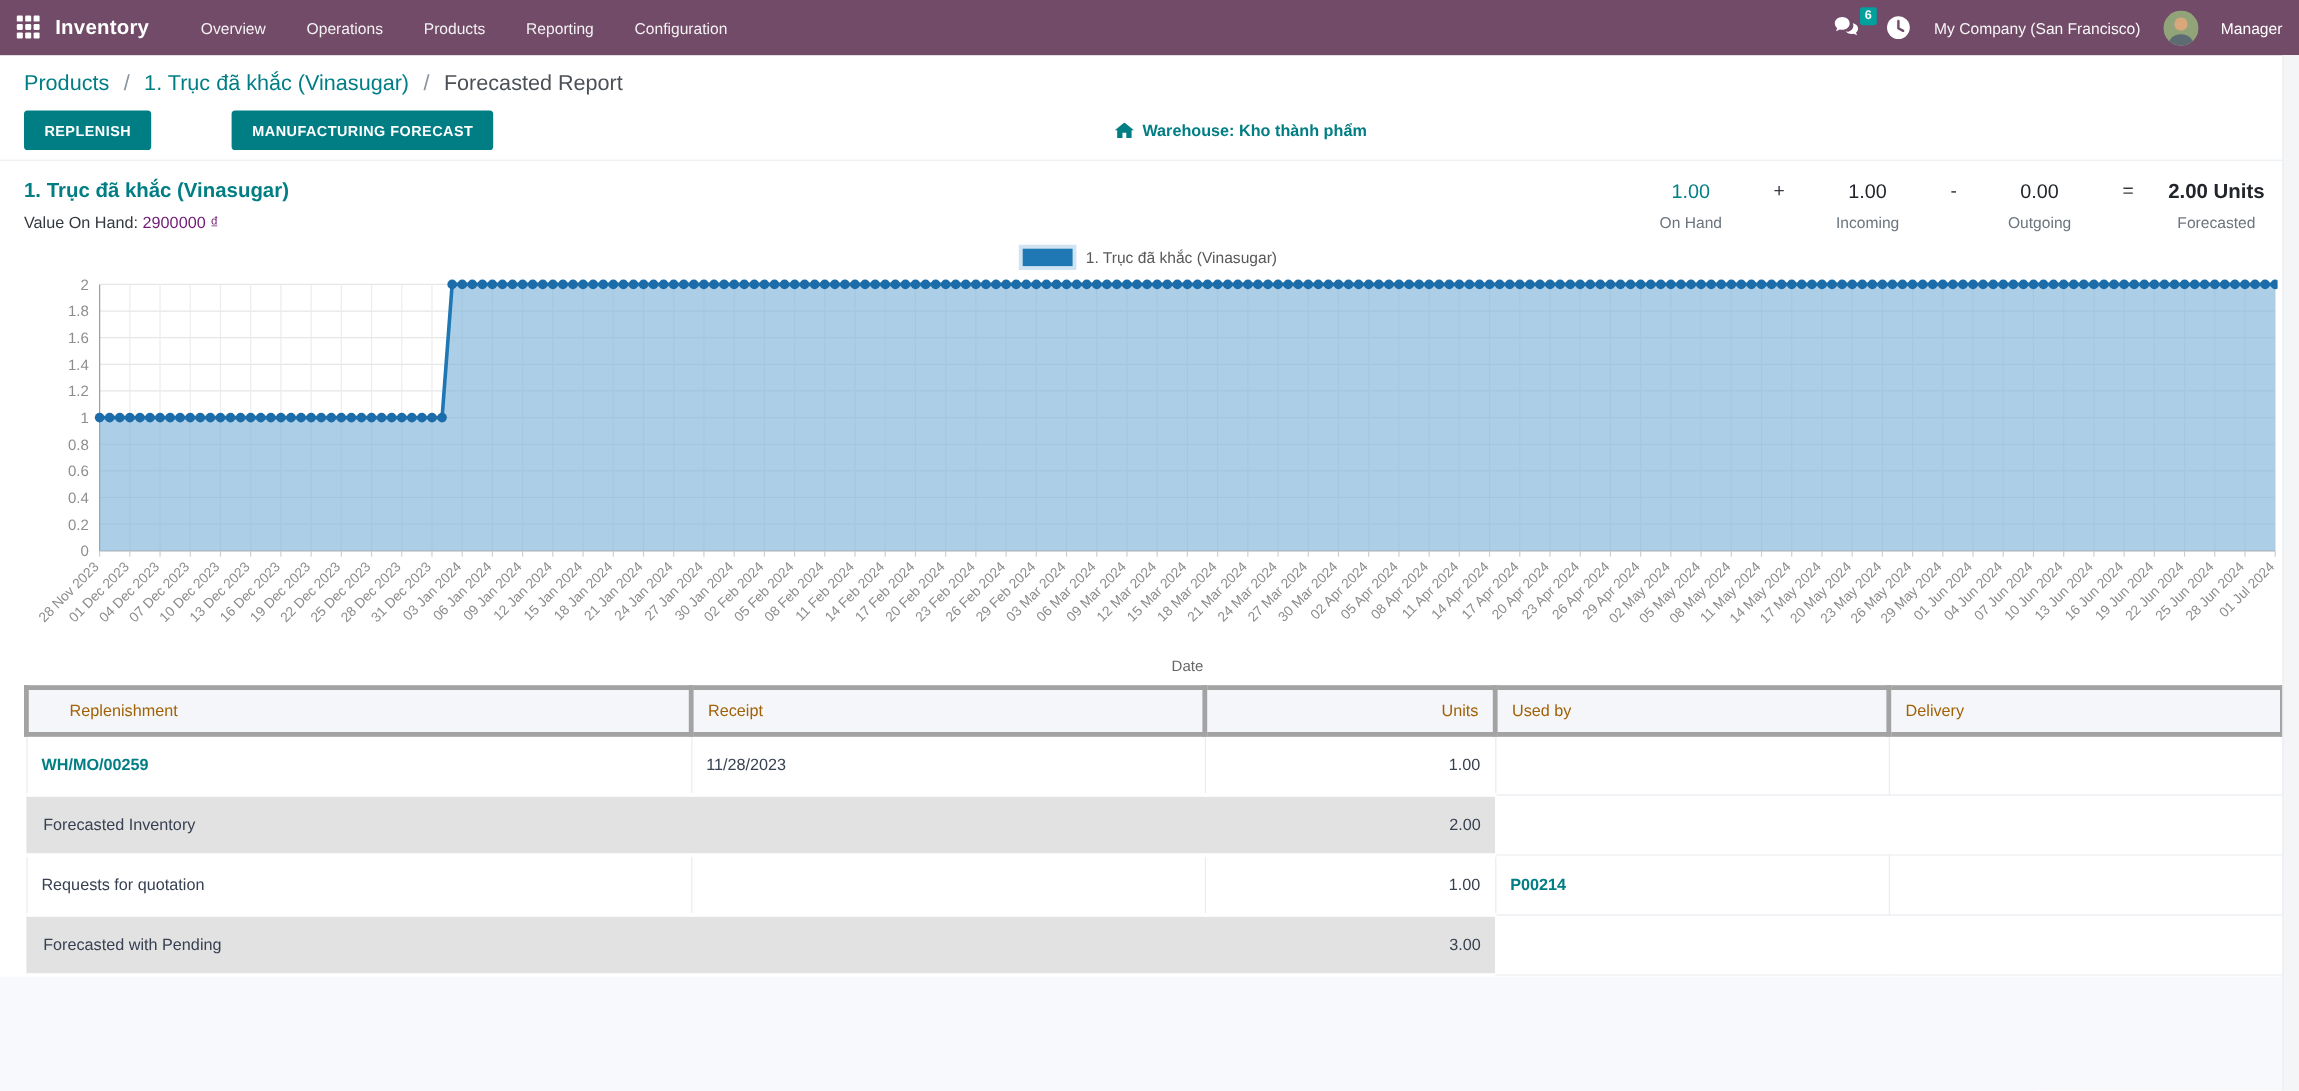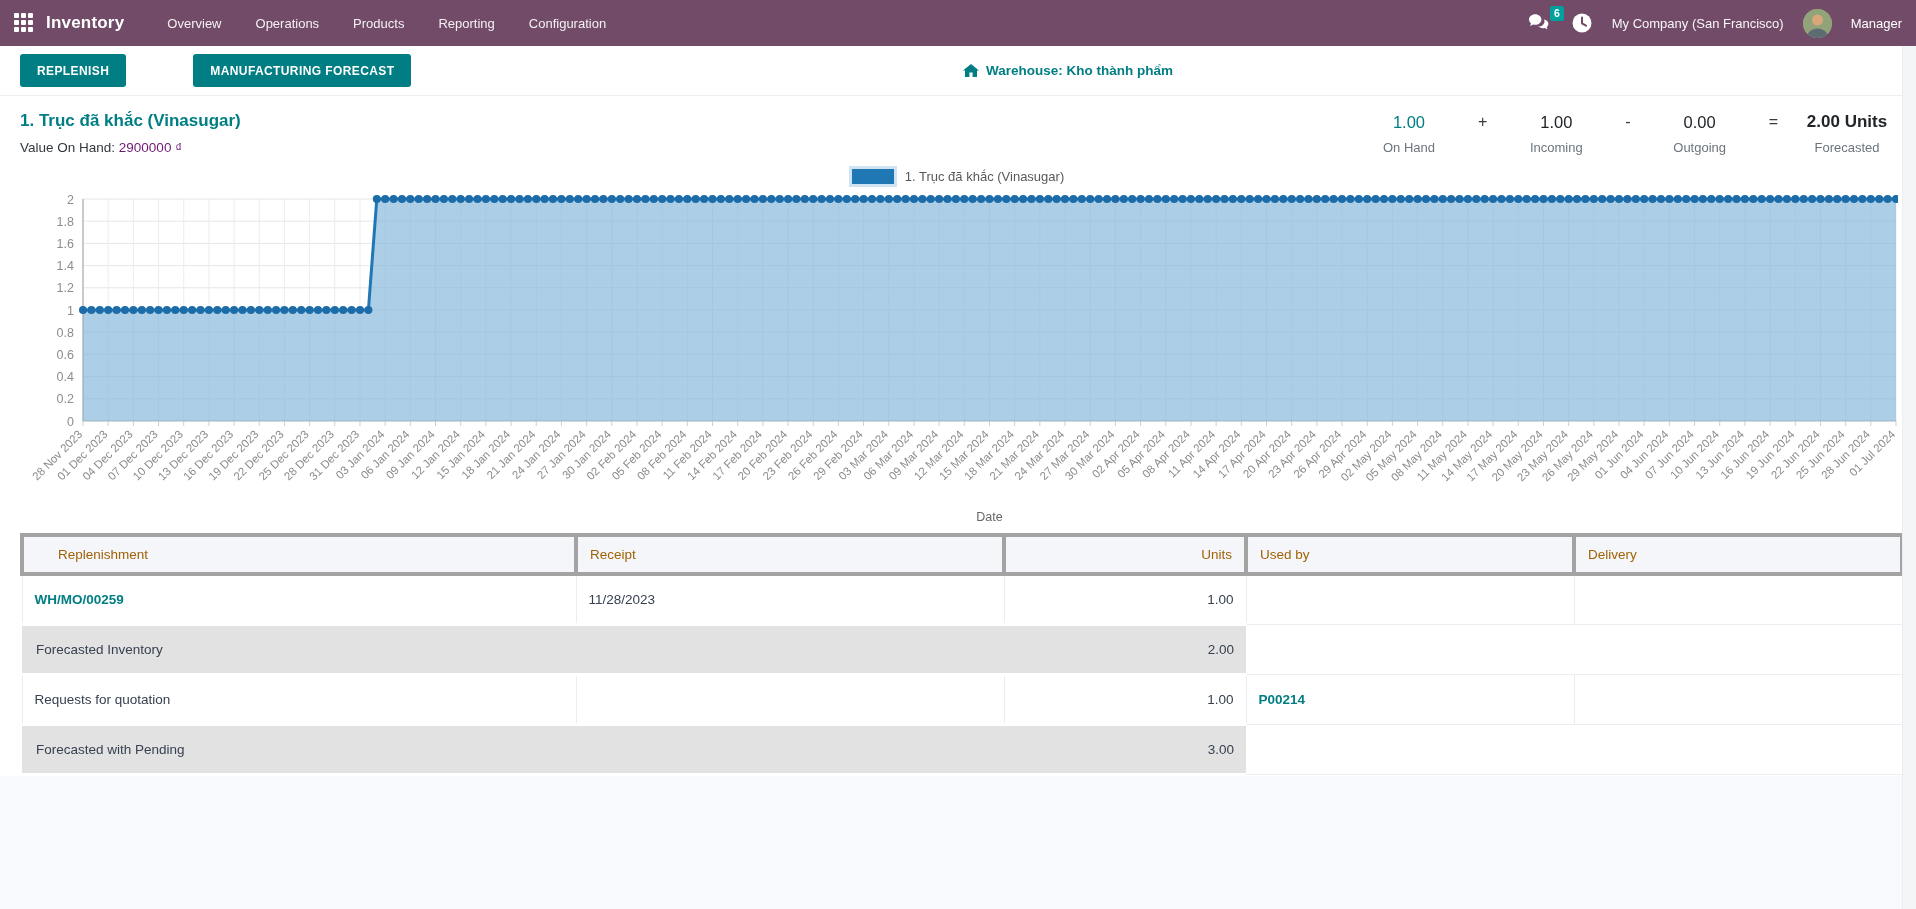--- a/index.html
+++ b/index.html
@@ -29,21 +29,21 @@
   .bc-link { color:#017E84; cursor:pointer; }
   .bc-sep { color:#8a929c; padding:0 7px; }
   .bc-current { color:#4c5157; }
 
   
   .actions-row { position:relative; height:50px; display:flex; align-items:center;
     padding-left:20px; border-bottom:1px solid #edeff2; flex-shrink:0;gap:45px; }
   .btn-primary { height:33px; padding:0 17px; background:#017E84; color:#fff; border:none;
     border-radius:3px; font-size:12px; font-weight:700; letter-spacing:.4px; margin-right:22px;
     cursor:pointer; font-family:inherit; }
-  .warehouse { position:absolute; left:1068px; transform:translateX(-50%); display:flex;
+  .warehouse { position:absolute; left:1034px; transform:translateX(-50%); display:flex;
     align-items:center; gap:7px; color:#017E84; font-weight:700; font-size:13.5px; white-space:nowrap; }
 
   
   .product-row { display:flex; justify-content:space-between; align-items:flex-start;
     padding:15px 26px 8px 20px; flex-shrink:0; }
   .product-title { color:#017E84; font-size:17px; font-weight:700; margin-bottom:9px; }
   .voh { font-size:13.5px; color:#33383e; }
   .voh-val { color:#701a75; }
   .stats { display:flex; align-items:flex-start; }
   .stat { text-align:center; min-width:86px; }
@@ -125,20 +125,27 @@
         <svg width="29" height="29" viewBox="0 0 29 29">
           <rect width="29" height="29" fill="#93a379"></rect>
           <circle cx="14.5" cy="11" r="5.5" fill="#d8a77c"></circle>
           <path d="M4 29c0-6 4.7-9.5 10.5-9.5S25 23 25 29z" fill="#5d6b73"></path>
         </svg>
       </div>
       <div class="username">Manager</div>
     </div>
   </div>
 
+  <div class="breadcrumb">
+    <span class="bc-link">Products</span>
+    <span class="bc-sep">/</span>
+    <span class="bc-link">1. Trục đã khắc (Vinasugar)</span>
+    <span class="bc-sep">/</span>
+    <span class="bc-current">Forecasted Report</span>
+  </div>
 
   <div class="actions-row">
     <button class="btn-primary">REPLENISH</button>
     <button class="btn-primary">MANUFACTURING FORECAST</button>
     <div class="warehouse">
       <svg width="16" height="14" viewBox="0 0 16 14">
         <path d="M8 0L0 6.5h2V13h4.4V8.6h3.2V13H14V6.5h2z" fill="#017E84"></path>
       </svg>
       <span>Warehouse: Kho thành phẩm</span>
     </div>

